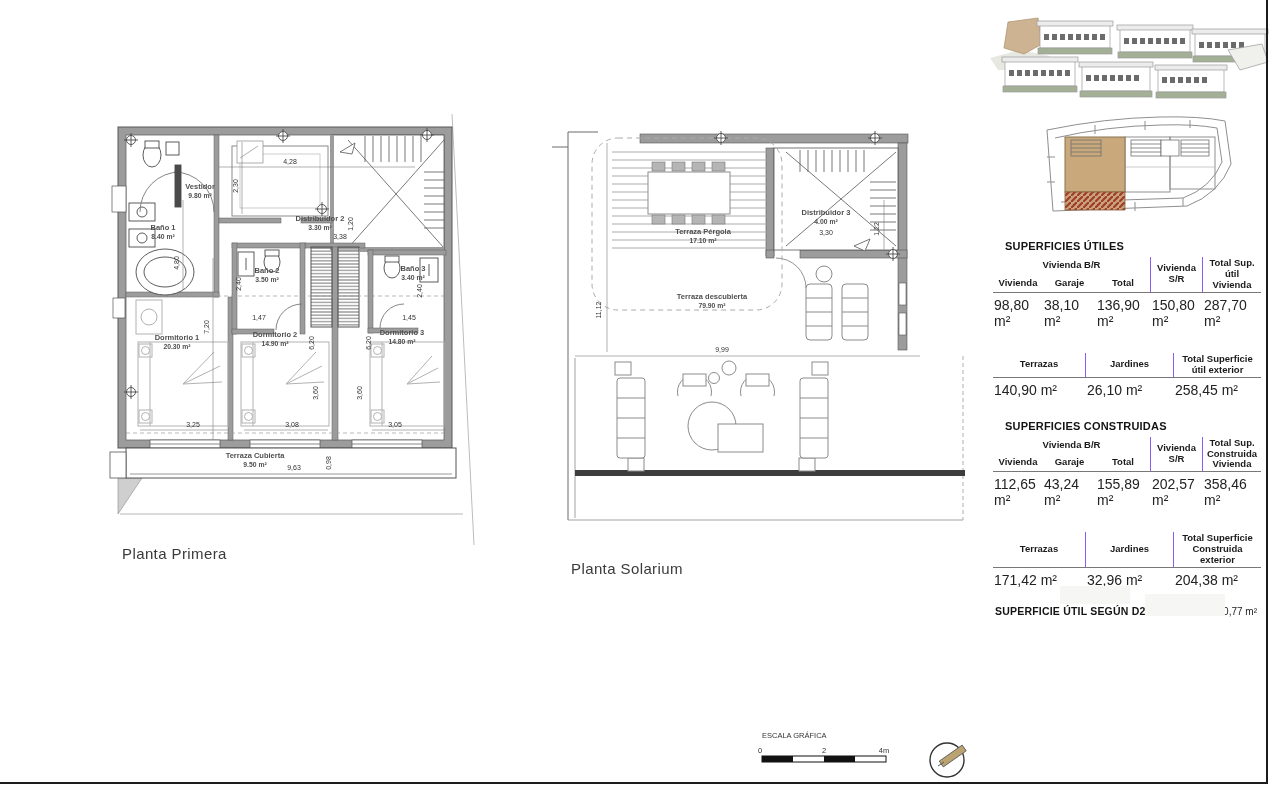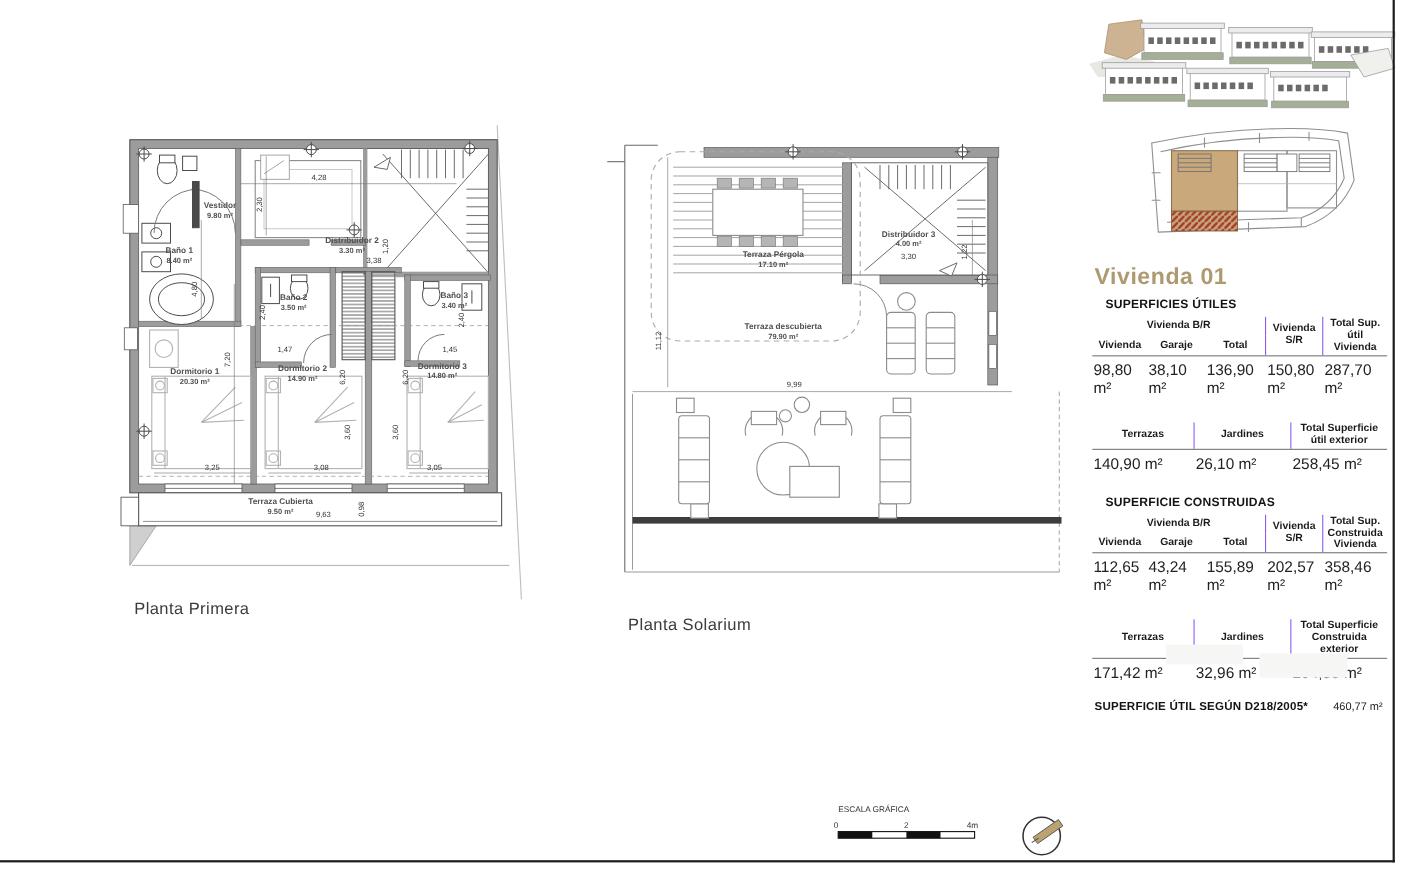--- a/index.html
+++ b/index.html
@@ -520,21 +520,20 @@
         <line x1="96" y1="40" x2="126" y2="40"></line>
       <rect x="146" y="28" width="28" height="16" fill="#fff"></rect>
       <line x1="146" y1="32" x2="174" y2="32"></line>
         <line x1="146" y1="36" x2="174" y2="36"></line>
         <line x1="146" y1="40" x2="174" y2="40"></line>
       <rect x="126" y="28" width="18" height="16" fill="#fff"></rect>
     </g>
   </svg>
 
   <div id="panel">
-    <div class="v-title">Vivienda 01</div>
 
     <div class="sec-head">SUPERFICIES ÚTILES</div>
     <div class="tblock">
       <div class="t5h">
         <div class="hc br" style="grid-area:1/1/2/4">Vivienda B/R</div>
         <div class="hc br" style="grid-area:1/4/3/5">Vivienda S/R</div>
         <div class="hc" style="grid-area:1/5/3/6">Total Sup. útil Vivienda</div>
         <div class="hc" style="grid-area:2/1/3/2">Vivienda</div>
         <div class="hc" style="grid-area:2/2/3/3">Garaje</div>
         <div class="hc br" style="grid-area:2/3/3/4">Total</div>
@@ -554,21 +553,21 @@
         <div class="hc br">Jardines</div>
         <div class="hc">Total Superficie útil exterior</div>
       </div>
       <div class="t3v">
         <div class="vc">140,90 m²</div>
         <div class="vc">26,10 m²</div>
         <div class="vc">258,45 m²</div>
       </div>
     </div>
 
-    <div class="sec-head" style="margin-top:22px;">SUPERFICIE CONSTRUIDAS</div>
+    <div class="sec-head" style="margin-top:22px;">SUPERFICIES CONSTRUIDAS</div>
     <div class="tblock">
       <div class="t5h">
         <div class="hc br" style="grid-area:1/1/2/4">Vivienda B/R</div>
         <div class="hc br" style="grid-area:1/4/3/5">Vivienda S/R</div>
         <div class="hc" style="grid-area:1/5/3/6">Total Sup. Construida Vivienda</div>
         <div class="hc" style="grid-area:2/1/3/2">Vivienda</div>
         <div class="hc" style="grid-area:2/2/3/3">Garaje</div>
         <div class="hc br" style="grid-area:2/3/3/4">Total</div>
       </div>
       <div class="t5v">

